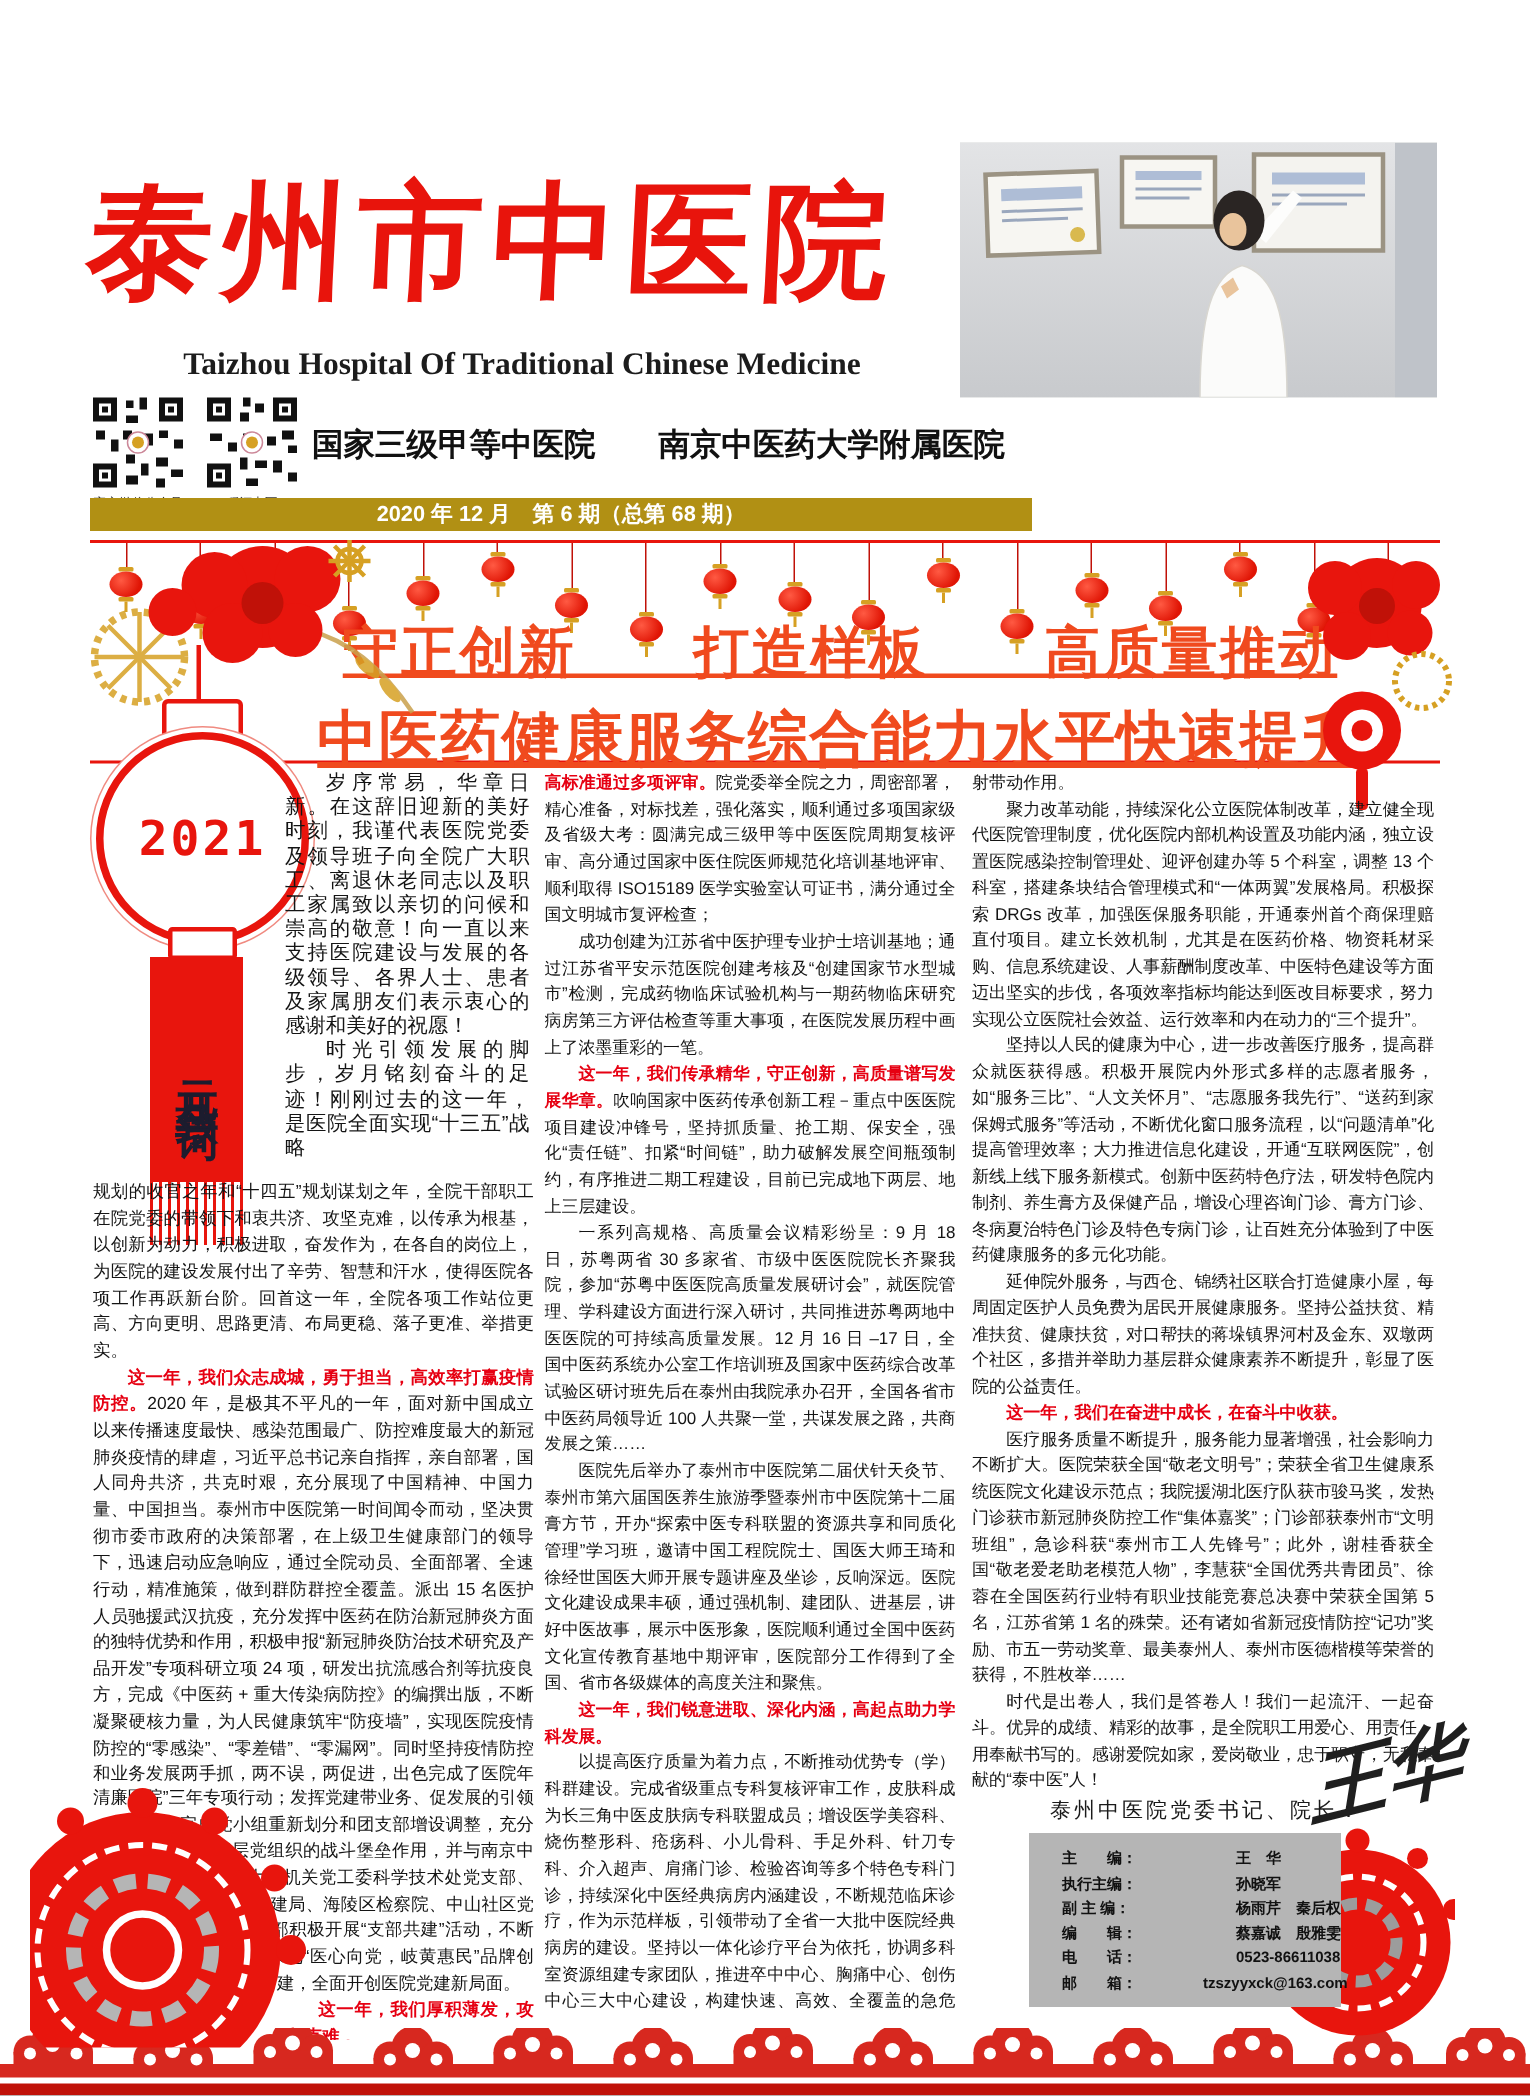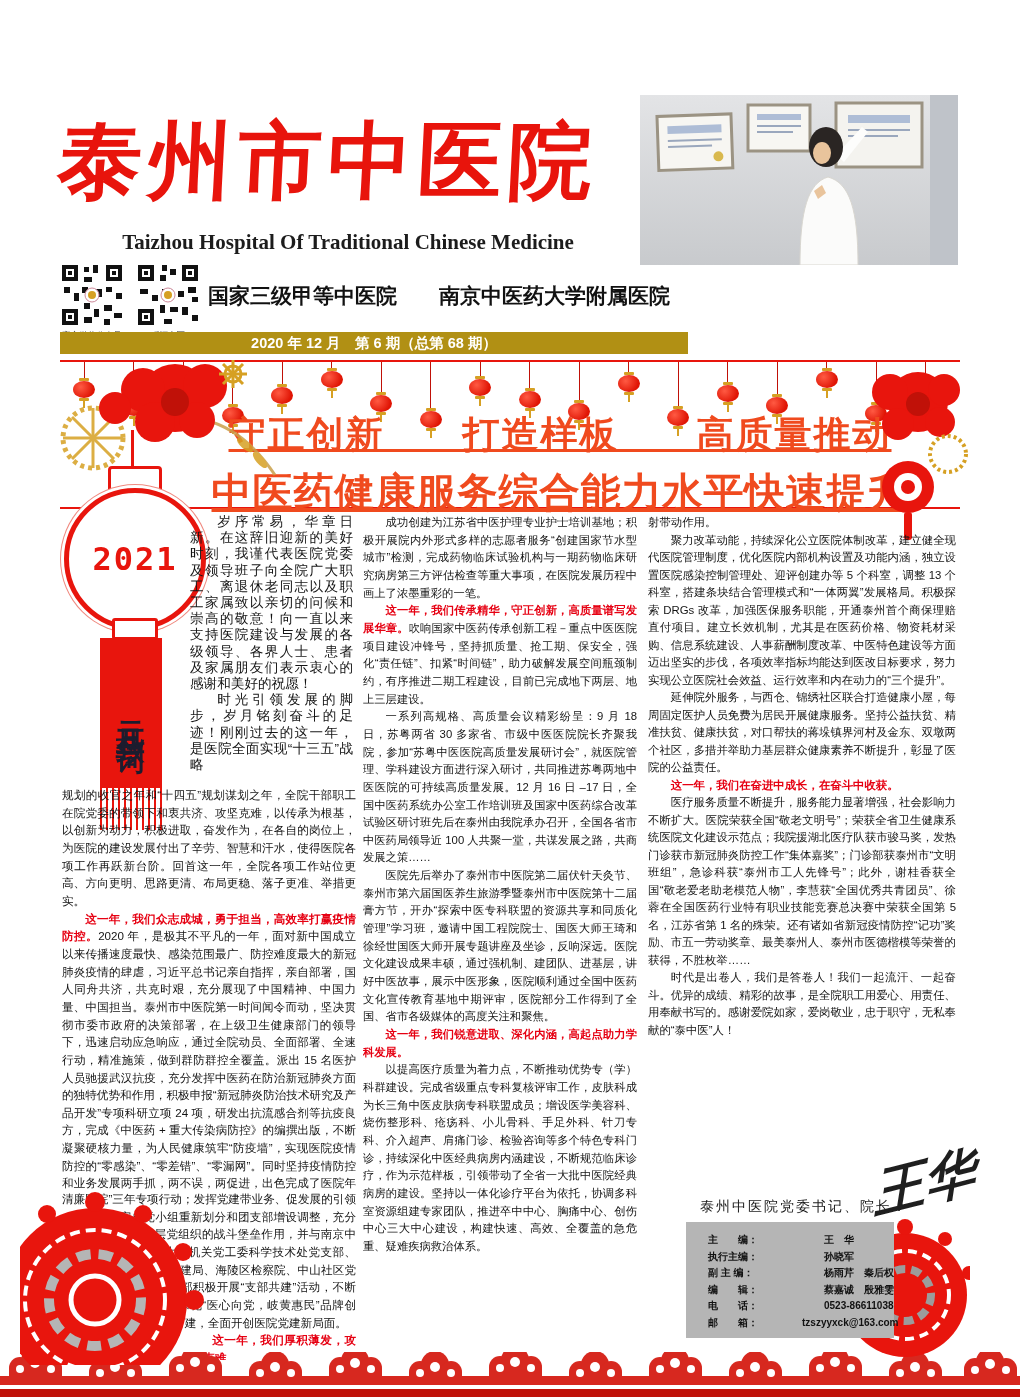--- a/index.html
+++ b/index.html
@@ -413,30 +413,32 @@
   <div id="col1wide" class="col">
       <p class="para noind">规划的收官之年和“十四五”规划谋划之年，全院干部职工在院党委的带领下和衷共济、攻坚克难，以传承为根基，以创新为动力，积极进取，奋发作为，在各自的岗位上，为医院的建设发展付出了辛劳、智慧和汗水，使得医院各项工作再跃新台阶。回首这一年，全院各项工作站位更高、方向更明、思路更清、布局更稳、落子更准、举措更实。</p>
       <p class="para"><span class="lead">这一年，我们众志成城，勇于担当，高效率打赢疫情防控。</span>2020 年，是极其不平凡的一年，面对新中国成立以来传播速度最快、感染范围最广、防控难度最大的新冠肺炎疫情的肆虐，习近平总书记亲自指挥，亲自部署，国人同舟共济，共克时艰，充分展现了中国精神、中国力量、中国担当。泰州市中医院第一时间闻令而动，坚决贯彻市委市政府的决策部署，在上级卫生健康部门的领导下，迅速启动应急响应，通过全院动员、全面部署、全速行动，精准施策，做到群防群控全覆盖。派出 15 名医护人员驰援武汉抗疫，充分发挥中医药在防治新冠肺炎方面的独特优势和作用，积极申报“新冠肺炎防治技术研究及产品开发”专项科研立项 24 项，研发出抗流感合剂等抗疫良方，完成《中医药 + 重大传染病防控》的编撰出版，不断凝聚硬核力量，为人民健康筑牢“防疫墙”，实现医院疫情防控的“零感染”、“零差错”、“零漏网”。同时坚持疫情防控和业务发展两手抓，两不误，两促进，出色完成了医院年初制定的各项工作目标，用实际行动弘扬“敬佑生命、救死扶伤、甘于奉献、大爱无疆”的职业精神。</p>
     </div>
   <div id="col1bottom" class="col">
     <div class="orn-spacer"></div>
   <p class="para noind">清廉医院”三年专项行动；发挥党建带业务、促发展的引领作用，完成党小组重新划分和团支部增设调整，充分发挥基层党组织的战斗堡垒作用，并与南京中医药大学机关党工委科学技术处党支部、市住建局、海陵区检察院、中山社区党支部积极开展“支部共建”活动，不断深化“医心向党，岐黄惠民”品牌创建，全面开创医院党建新局面。</p>
       <p class="para"><span class="lead">这一年，我们厚积薄发，攻坚克难，</span></p>
     </div>
   <div id="col2" class="col">
-      <p class="para">成功创建为江苏省中医护理专业护士培训基地；积极开展院内外形式多样的志愿者服务“创建国家节水型城市”检测，完成药物临床试验机构与一期药物临床研究病房第三方评估检查等重大事项，在医院发展历程中画上了浓墨重彩的一笔。</p>
+      <p class="para noind"><span class="lead">高标准通过多项评审。</span>院党委举全院之力，周密部署，精心准备，对标找差，强化落实，顺利通过多项国家级及省级大考：圆满完成三级甲等中医医院周期复核评审、高分通过国家中医住院医师规范化培训基地评审、顺利取得 ISO15189 医学实验室认可证书，满分通过全国文明城市复评检查；</p>
+      <p class="para">成功创建为江苏省中医护理专业护士培训基地；通过江苏省平安示范医院创建考核及“创建国家节水型城市”检测，完成药物临床试验机构与一期药物临床研究病房第三方评估检查等重大事项，在医院发展历程中画上了浓墨重彩的一笔。</p>
       <p class="para"><span class="lead">这一年，我们传承精华，守正创新，高质量谱写发展华章。</span>吹响国家中医药传承创新工程－重点中医医院项目建设冲锋号，坚持抓质量、抢工期、保安全，强化“责任链”、扣紧“时间链”，助力破解发展空间瓶颈制约，有序推进二期工程建设，目前已完成地下两层、地上三层建设。</p>
       <p class="para">一系列高规格、高质量会议精彩纷呈：9 月 18 日，苏粤两省 30 多家省、市级中医医院院长齐聚我院，参加“苏粤中医医院高质量发展研讨会”，就医院管理、学科建设方面进行深入研讨，共同推进苏粤两地中医医院的可持续高质量发展。12 月 16 日 –17 日，全国中医药系统办公室工作培训班及国家中医药综合改革试验区研讨班先后在泰州由我院承办召开，全国各省市中医药局领导近 100 人共聚一堂，共谋发展之路，共商发展之策……</p>
       <p class="para">医院先后举办了泰州市中医院第二届伏针天灸节、泰州市第六届国医养生旅游季暨泰州市中医院第十二届膏方节，开办“探索中医专科联盟的资源共享和同质化管理”学习班，邀请中国工程院院士、国医大师王琦和徐经世国医大师开展专题讲座及坐诊，反响深远。医院文化建设成果丰硕，通过强机制、建团队、进基层，讲好中医故事，展示中医形象，医院顺利通过全国中医药文化宣传教育基地中期评审，医院部分工作得到了全国、省市各级媒体的高度关注和聚焦。</p>
       <p class="para"><span class="lead">这一年，我们锐意进取、深化内涵，高起点助力学科发展。</span></p>
       <p class="para">以提高医疗质量为着力点，不断推动优势专（学）科群建设。完成省级重点专科复核评审工作，皮肤科成为长三角中医皮肤病专科联盟成员；增设医学美容科、烧伤整形科、疮疡科、小儿骨科、手足外科、针刀专科、介入超声、肩痛门诊、检验咨询等多个特色专科门诊，持续深化中医经典病房内涵建设，不断规范临床诊疗，作为示范样板，引领带动了全省一大批中医院经典病房的建设。坚持以一体化诊疗平台为依托，协调多科室资源组建专家团队，推进卒中中心、胸痛中心、创伤中心三大中心建设，构建快速、高效、全覆盖的急危重、疑难疾病救治体系。</p>
     </div>
   <div id="col3" class="col">
       <p class="para noind">射带动作用。</p>
       <p class="para">聚力改革动能，持续深化公立医院体制改革，建立健全现代医院管理制度，优化医院内部机构设置及功能内涵，独立设置医院感染控制管理处、迎评创建办等 5 个科室，调整 13 个科室，搭建条块结合管理模式和“一体两翼”发展格局。积极探索 DRGs 改革，加强医保服务职能，开通泰州首个商保理赔直付项目。建立长效机制，尤其是在医药价格、物资耗材采购、信息系统建设、人事薪酬制度改革、中医特色建设等方面迈出坚实的步伐，各项效率指标均能达到医改目标要求，努力实现公立医院社会效益、运行效率和内在动力的“三个提升”。</p>
+      <p class="para">坚持以人民的健康为中心，进一步改善医疗服务，提高群众就医获得感。积极开展院内外形式多样的志愿者服务，如“服务三比”、“人文关怀月”、“志愿服务我先行”、“送药到家保姆式服务”等活动，不断优化窗口服务流程，以“问题清单”化提高管理效率；大力推进信息化建设，开通“互联网医院”，创新线上线下服务新模式。创新中医药特色疗法，研发特色院内制剂、养生膏方及保健产品，增设心理咨询门诊、膏方门诊、冬病夏治特色门诊及特色专病门诊，让百姓充分体验到了中医药健康服务的多元化功能。</p>
       <p class="para">延伸院外服务，与西仓、锦绣社区联合打造健康小屋，每周固定医护人员免费为居民开展健康服务。坚持公益扶贫、精准扶贫、健康扶贫，对口帮扶的蒋垛镇界河村及金东、双墩两个社区，多措并举助力基层群众健康素养不断提升，彰显了医院的公益责任。</p>
       <p class="para"><span class="lead">这一年，我们在奋进中成长，在奋斗中收获。</span></p>
       <p class="para">医疗服务质量不断提升，服务能力显著增强，社会影响力不断扩大。医院荣获全国“敬老文明号”；荣获全省卫生健康系统医院文化建设示范点；我院援湖北医疗队获市骏马奖，发热门诊获市新冠肺炎防控工作“集体嘉奖”；门诊部获泰州市“文明班组”，急诊科获“泰州市工人先锋号”；此外，谢桂香获全国“敬老爱老助老模范人物”，李慧获“全国优秀共青团员”、徐蓉在全国医药行业特有职业技能竞赛总决赛中荣获全国第 5 名，江苏省第 1 名的殊荣。还有诸如省新冠疫情防控“记功”奖励、市五一劳动奖章、最美泰州人、泰州市医德楷模等荣誉的获得，不胜枚举……</p>
       <p class="para">时代是出卷人，我们是答卷人！我们一起流汗、一起奋斗。优异的成绩、精彩的故事，是全院职工用爱心、用责任、用奉献书写的。感谢爱院如家，爱岗敬业，忠于职守，无私奉献的“泰中医”人！</p>
     </div>
 
   <svg class="svg-abs" style="left:20px;top:1185px;z-index:1;" width="210" height="180" viewBox="0 0 210 180">
     <g transform="translate(75 115)">
       <circle r="92" fill="#e8150d"></circle>
       <circle r="70" fill="none" stroke="#fff" stroke-width="4" stroke-dasharray="10 6"></circle>

